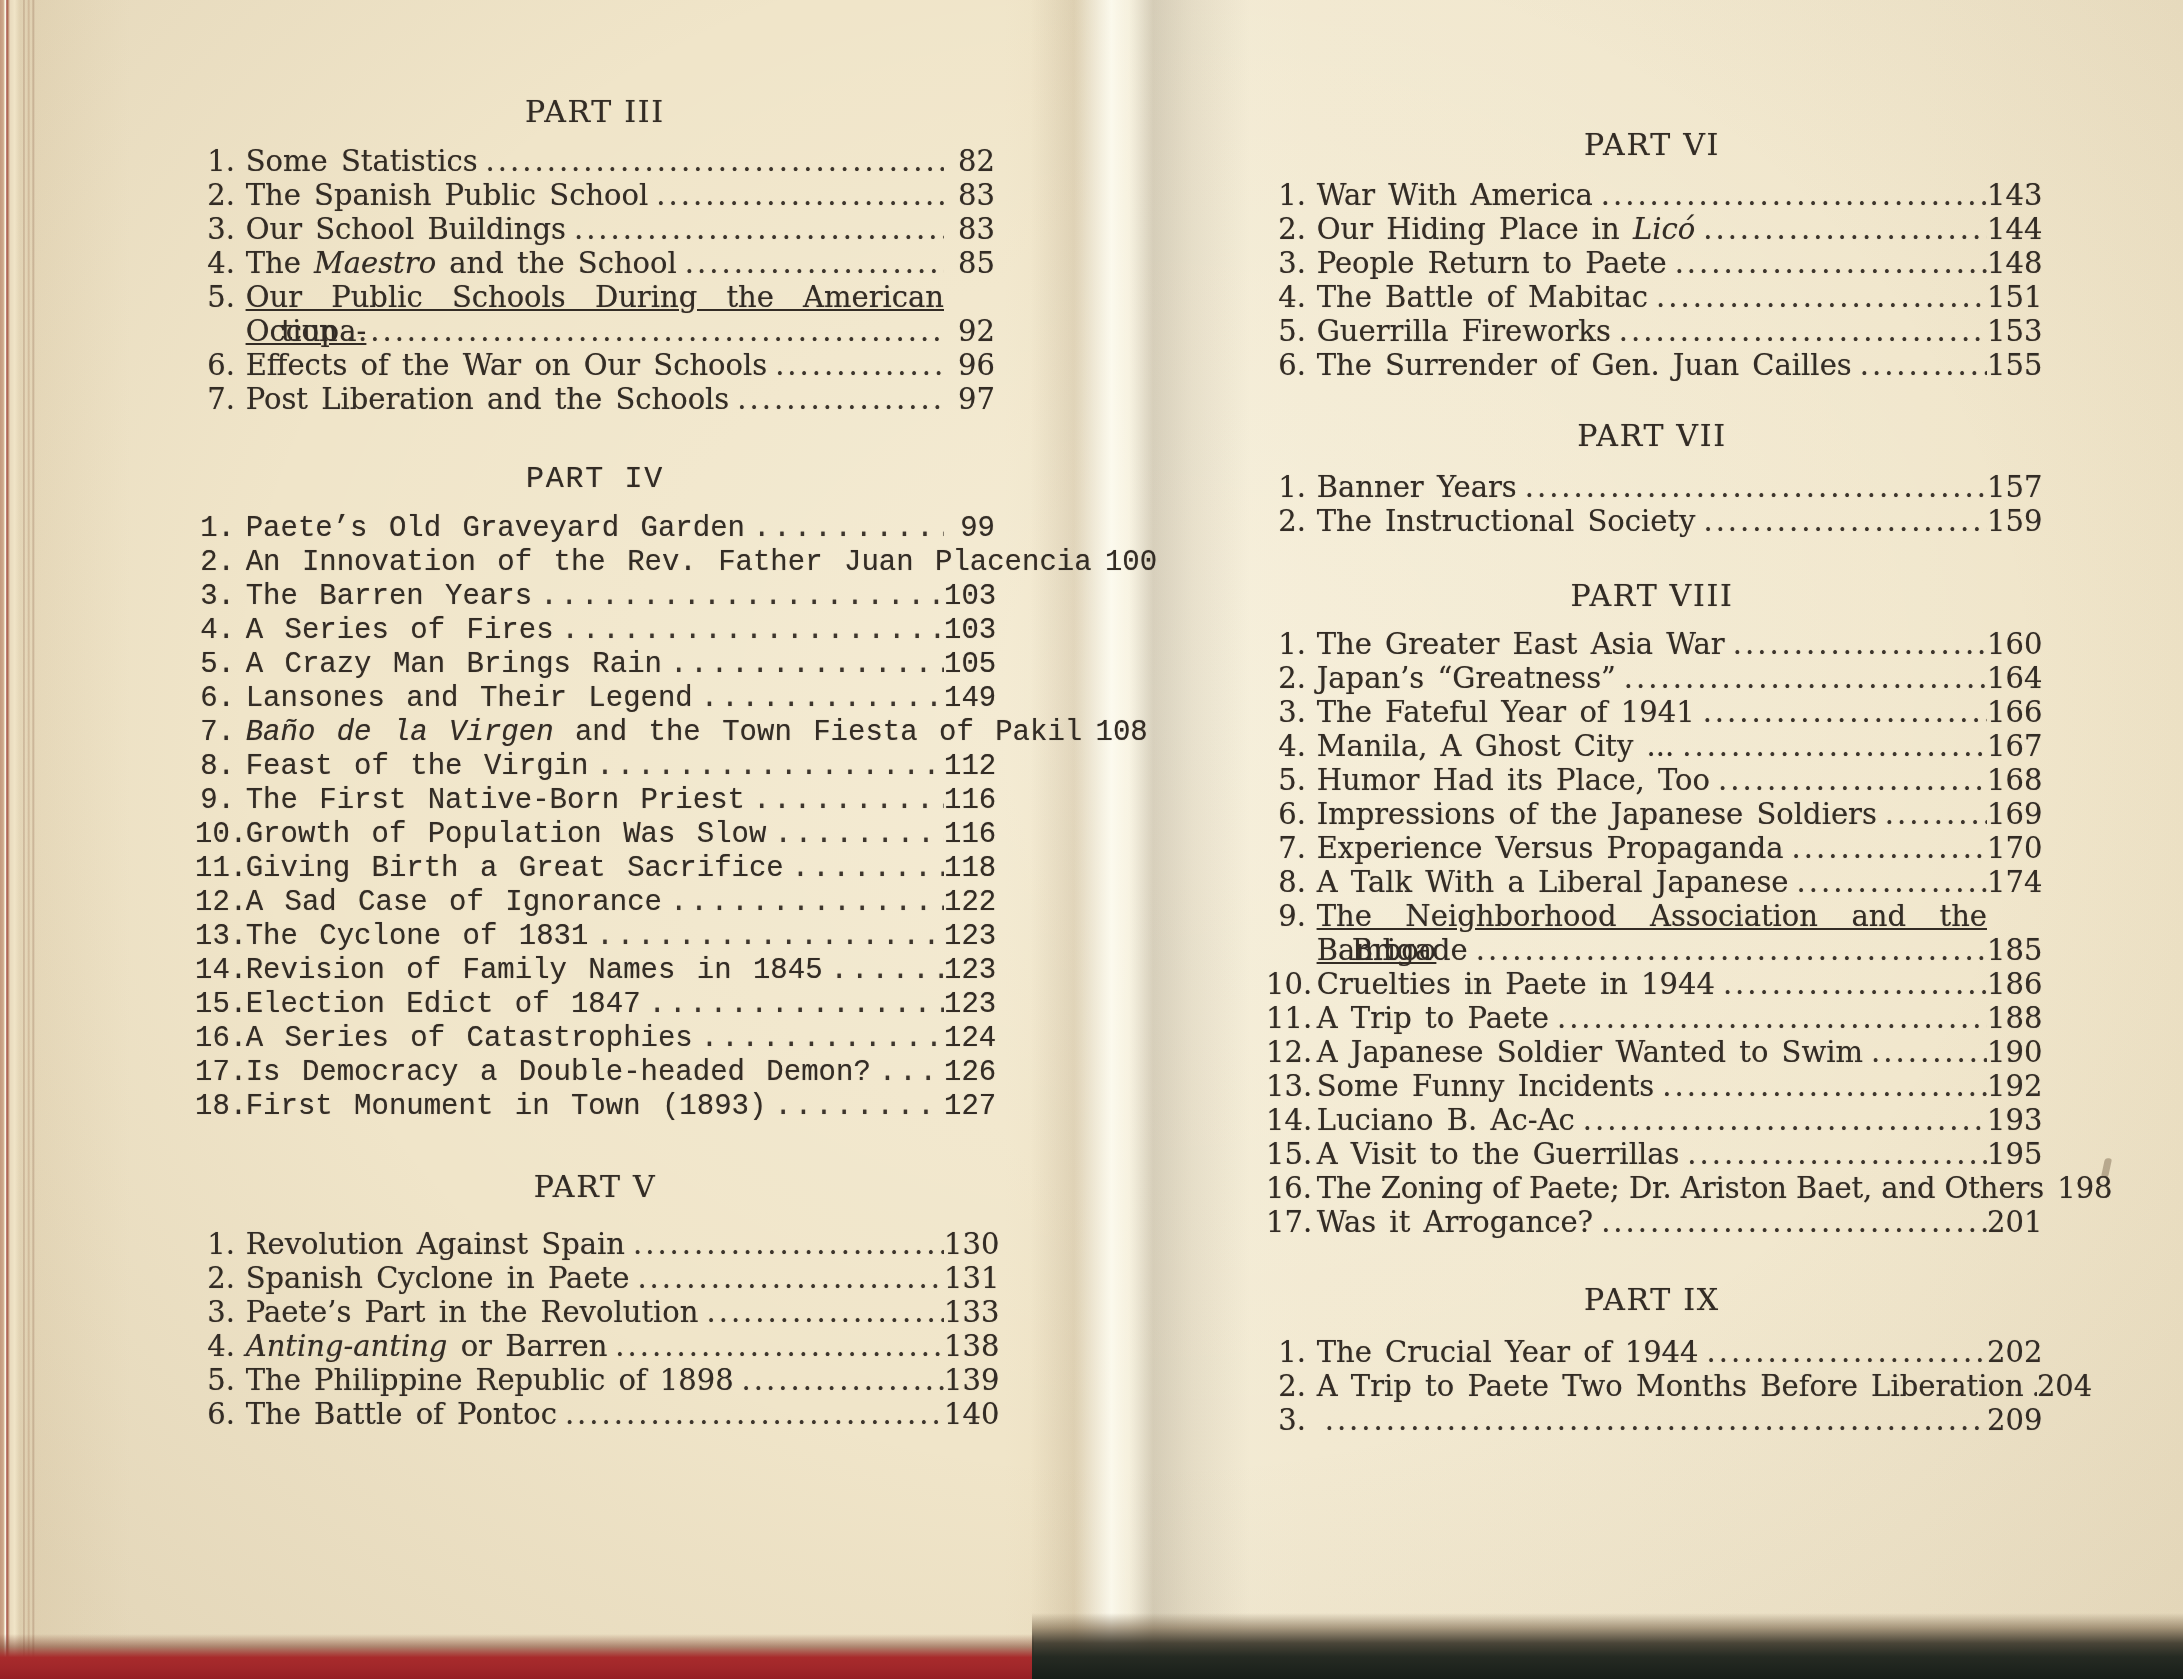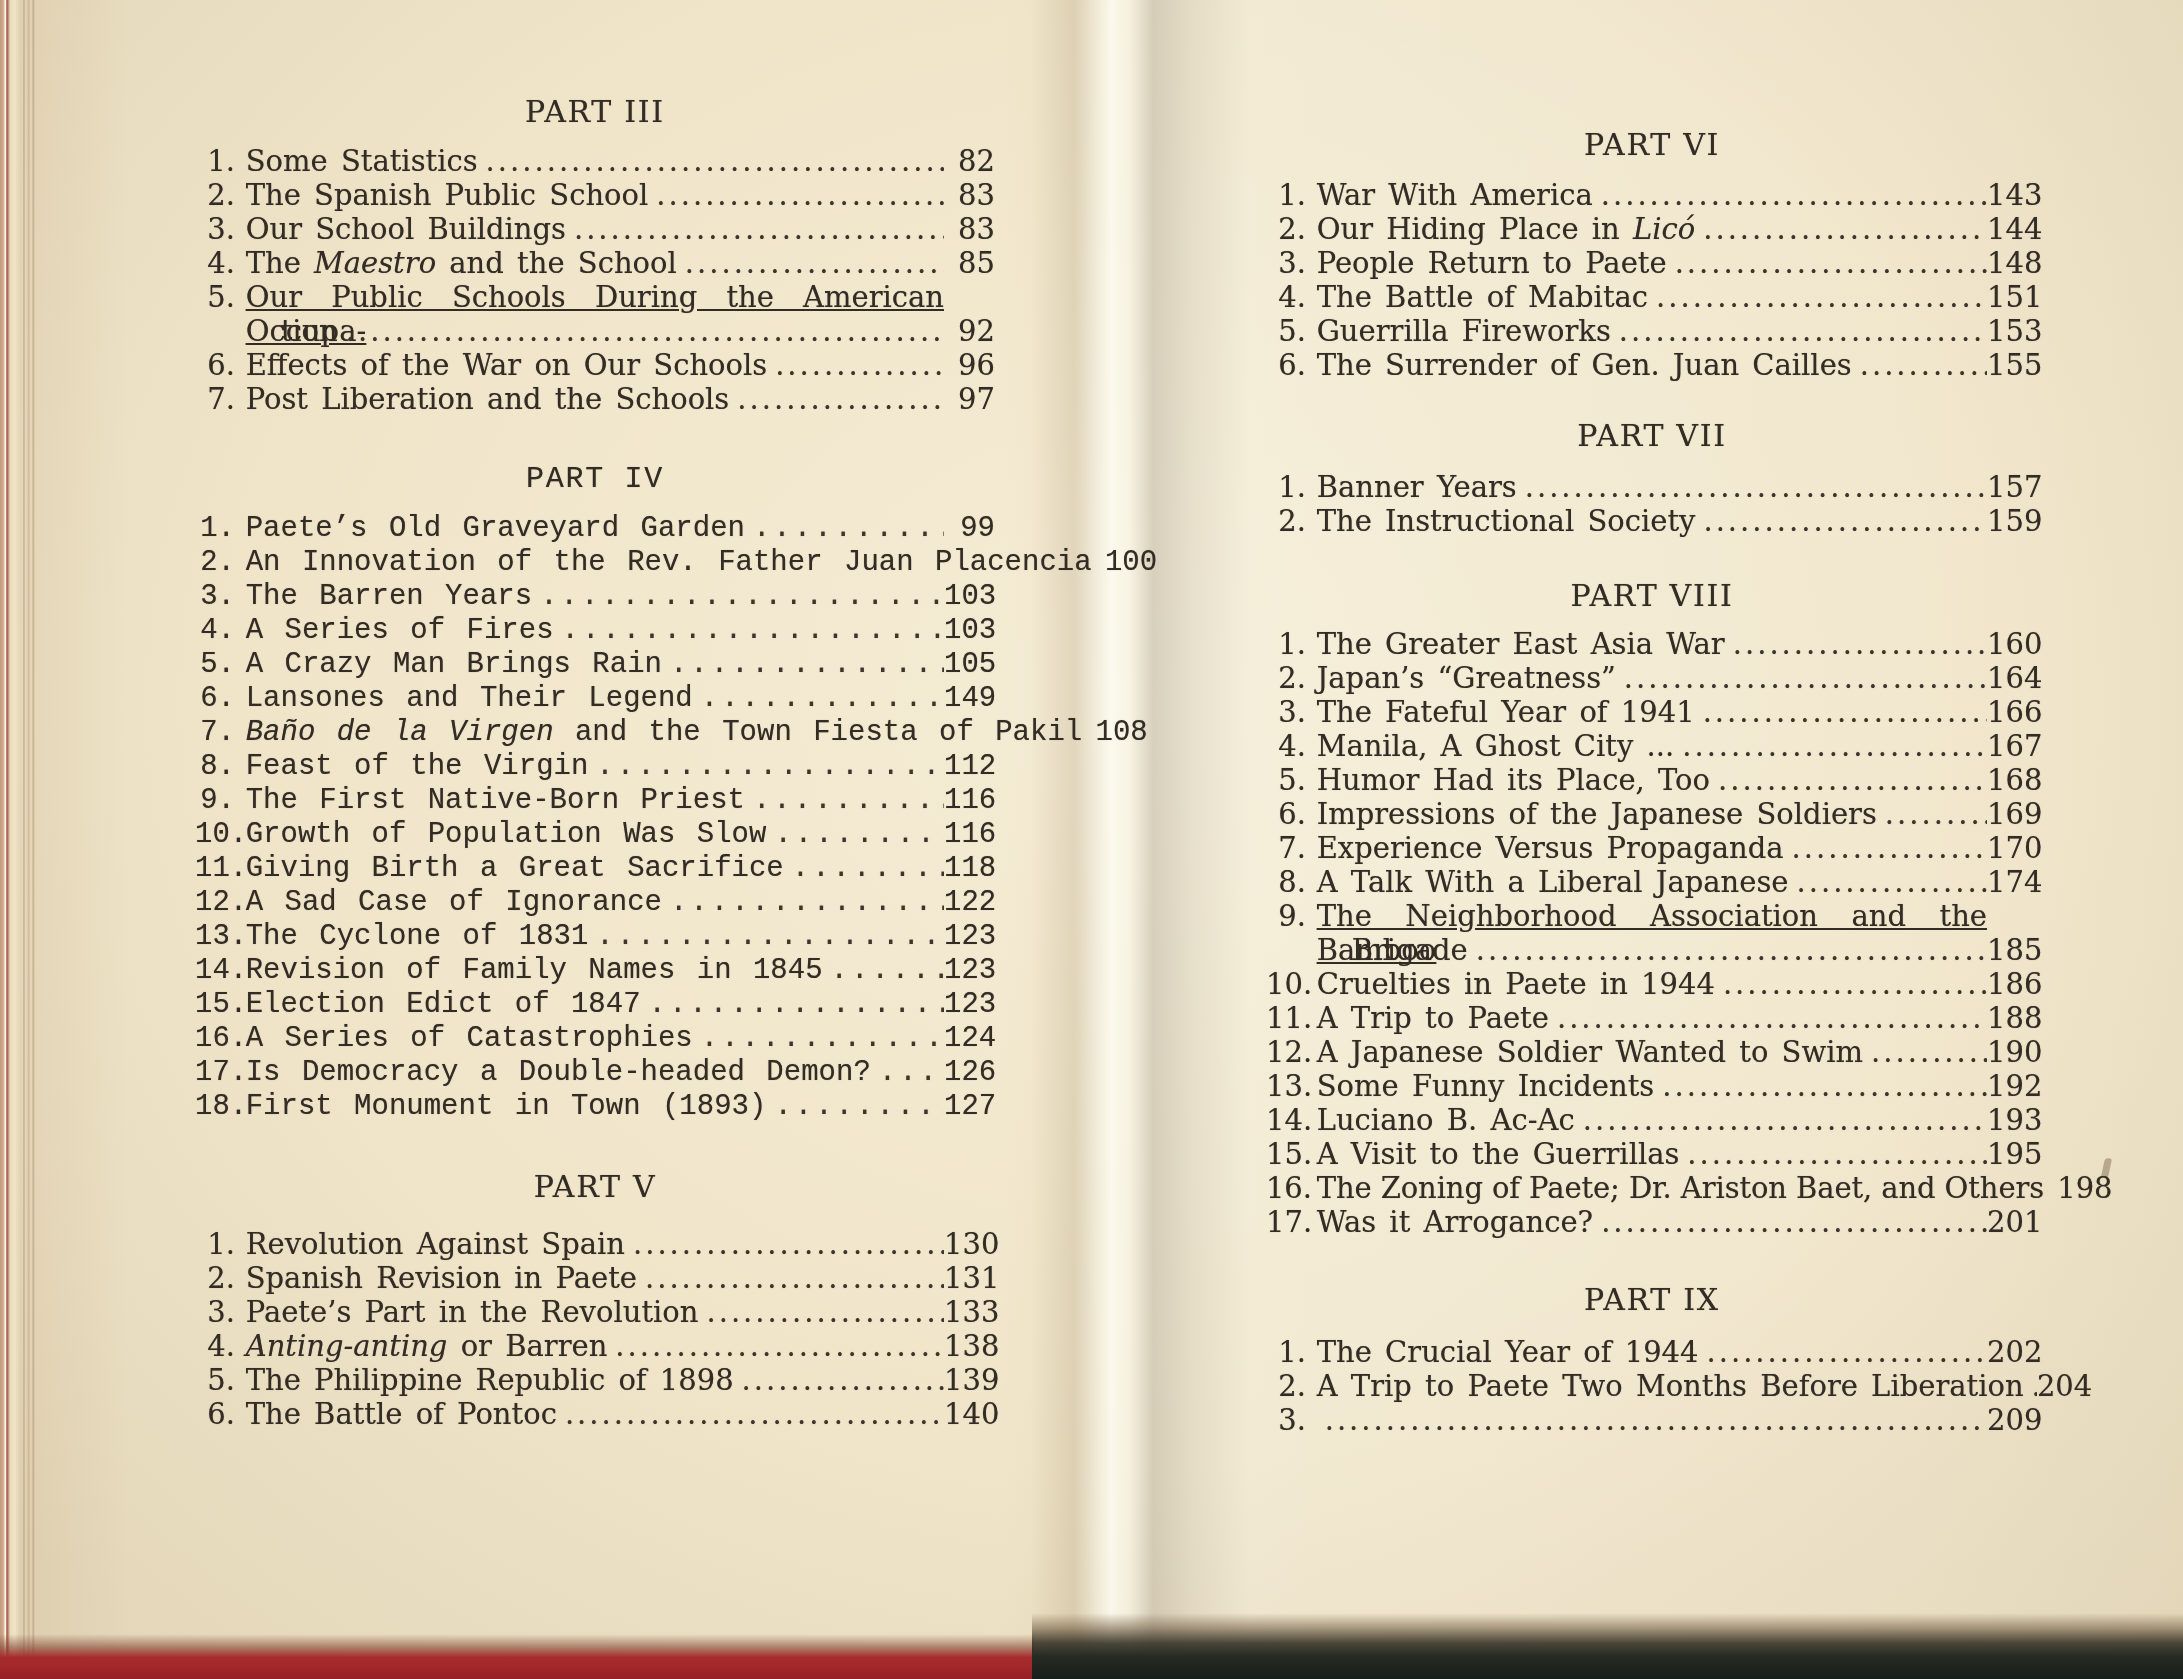--- a/index.html
+++ b/index.html
@@ -282,21 +282,21 @@
       <div class="part-title">PART V</div>
       <div class="items">
         <div class="row">
           <span class="num">1.</span>
           <span class="title"><span>Revolution Against Spain</span></span>
           <span class="leader"></span>
           <span class="pg">130</span>
         </div>
         <div class="row">
           <span class="num">2.</span>
-          <span class="title"><span>Spanish Revision in Paete</span></span>
+          <span class="title"><span>Spanish Cyclone in Paete</span></span>
           <span class="leader"></span>
           <span class="pg">131</span>
         </div>
         <div class="row">
           <span class="num">3.</span>
           <span class="title"><span>Paete’s Part in the Revolution</span></span>
           <span class="leader"></span>
           <span class="pg">133</span>
         </div>
         <div class="row">

